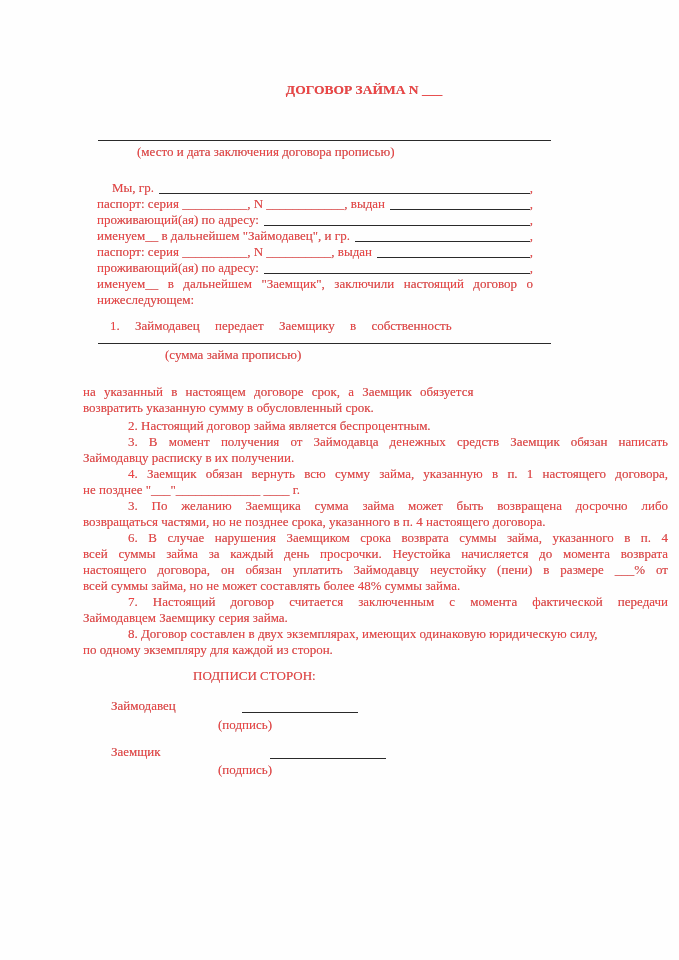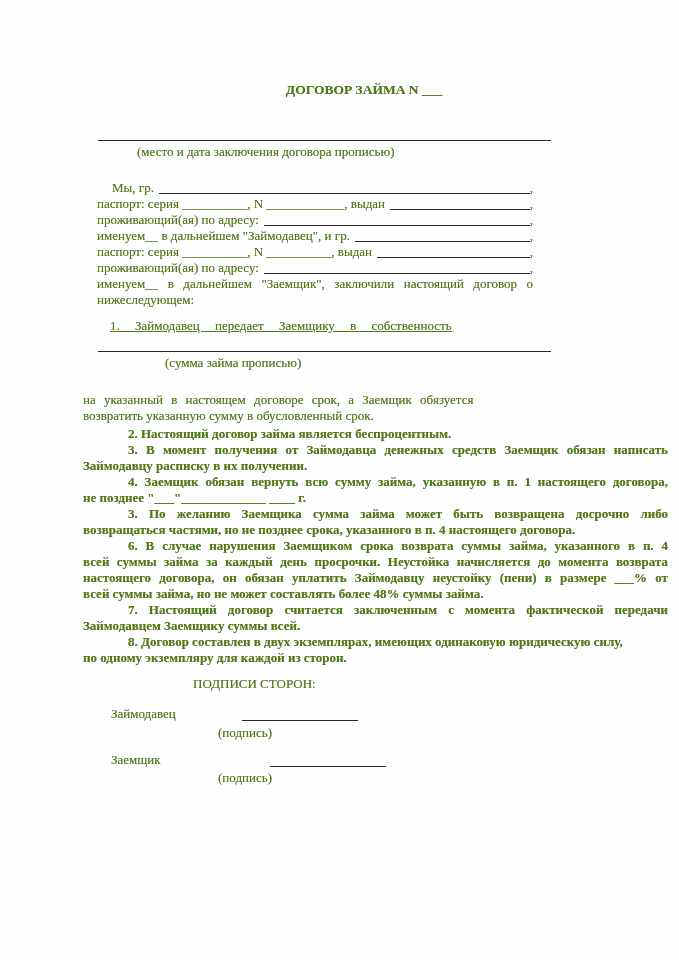--- a/index.html
+++ b/index.html
@@ -1,38 +1,38 @@
 <!DOCTYPE html>
 <html><head>
 <meta charset="utf-8">
 <style>
   html,body { margin:0; padding:0; background:#e9e9e9; }
   .page {
     width:679px; height:960px; box-sizing:border-box;
-    margin:0 auto; background:#fefefe; color:#4d7c0f;
+    margin:0 auto; background:#fefefe; color:#ef4444;
     font-family:"Liberation Serif","DejaVu Serif",serif;
     font-size:13px; line-height:16px;
     padding:82px 0 0 83px; overflow:hidden; position:relative;
     text-shadow:0 0 .4px rgba(0,0,0,.35);
   }
   .doc-title { width:562px; text-align:center; font-weight:700; font-size:13.5px; }
   .rule-top { margin:27px 0 0 15px; width:453px; height:15px; border-bottom:1.2px solid #2a2a2a; }
   .cap-place { margin:3px 0 0 54px; }
   .intro { margin:20px 0 0 14px; width:436px; }
   .fl { display:flex; align-items:stretch; }
   .fl .pre { white-space:pre; }
   .fill { flex:1; border-bottom:1.1px solid #2a2a2a; margin:0 0 2px 5px; }
   .ind1 { padding-left:15px; }
   .jl { text-align:justify; text-align-last:justify; }
-  .clause1 { margin:10px 0 8px 14px; width:436px; padding-left:13px; box-sizing:border-box; word-spacing:12px;text-decoration:underline; }
+  .clause1 { margin:10px 0 0 14px; width:436px; padding-left:13px; box-sizing:border-box; word-spacing:12px; }
   .rule-sum { margin:0 0 0 15px; width:453px; height:9px; border-bottom:1.2px solid #2a2a2a; }
   .cap-sum { margin:3px 0 0 82px; }
   .cont { margin:21px 0 0 0; width:585px; }
   .ws5 { word-spacing:5px; }
-  .clauses { margin:2px 0 0 0; width:585px;font-weight:bold; }
+  .clauses { margin:2px 0 0 0; width:585px; }
   .ind { padding-left:45px; }
   .sig-head { margin:10px 0 0 110px; }
   .sig-row { display:flex; margin:14px 0 0 28px; }
   .sig-row.r2 { margin-top:11px;gap:28px; }
   .sig-label { width:131px; }
   .sig-line { width:116px; height:14px; border-bottom:1.2px solid #2a2a2a; }
   .sig-cap { margin:3px 0 0 135px; }
   .sig-cap.c2 { margin-top:2px; }
 </style>
 </head>
@@ -95,21 +95,21 @@
     <div>Займодавцу расписку в их получении.</div>
     <div class="ind jl">4. Заемщик обязан вернуть всю сумму займа, указанную в п. 1 настоящего договора,</div>
     <div>не позднее "___"_____________ ____ г.</div>
     <div class="ind jl">3. По желанию Заемщика сумма займа может быть возвращена досрочно либо</div>
     <div>возвращаться частями, но не позднее срока, указанного в п. 4 настоящего договора.</div>
     <div class="ind jl">6. В случае нарушения Заемщиком срока возврата суммы займа, указанного в п. 4</div>
     <div class="jl">всей суммы займа за каждый день просрочки. Неустойка начисляется до момента возврата</div>
     <div class="jl">настоящего договора, он обязан уплатить Займодавцу неустойку (пени) в размере ___% от</div>
     <div>всей суммы займа, но не может составлять более 48% суммы займа.</div>
     <div class="ind jl">7. Настоящий договор считается заключенным с момента фактической передачи</div>
-    <div>Займодавцем Заемщику суммы всей.</div>
+    <div>Займодавцем Заемщику серия займа.</div>
     <div class="ind">8. Договор составлен в двух экземплярах, имеющих одинаковую юридическую силу,</div>
     <div>по одному экземпляру для каждой из сторон.</div>
   </div>
 
   <div class="sig-head">ПОДПИСИ СТОРОН:</div>
 
   <div class="sig-row">
     <span class="sig-label">Займодавец</span>
     <span class="sig-line"></span>
   </div>

